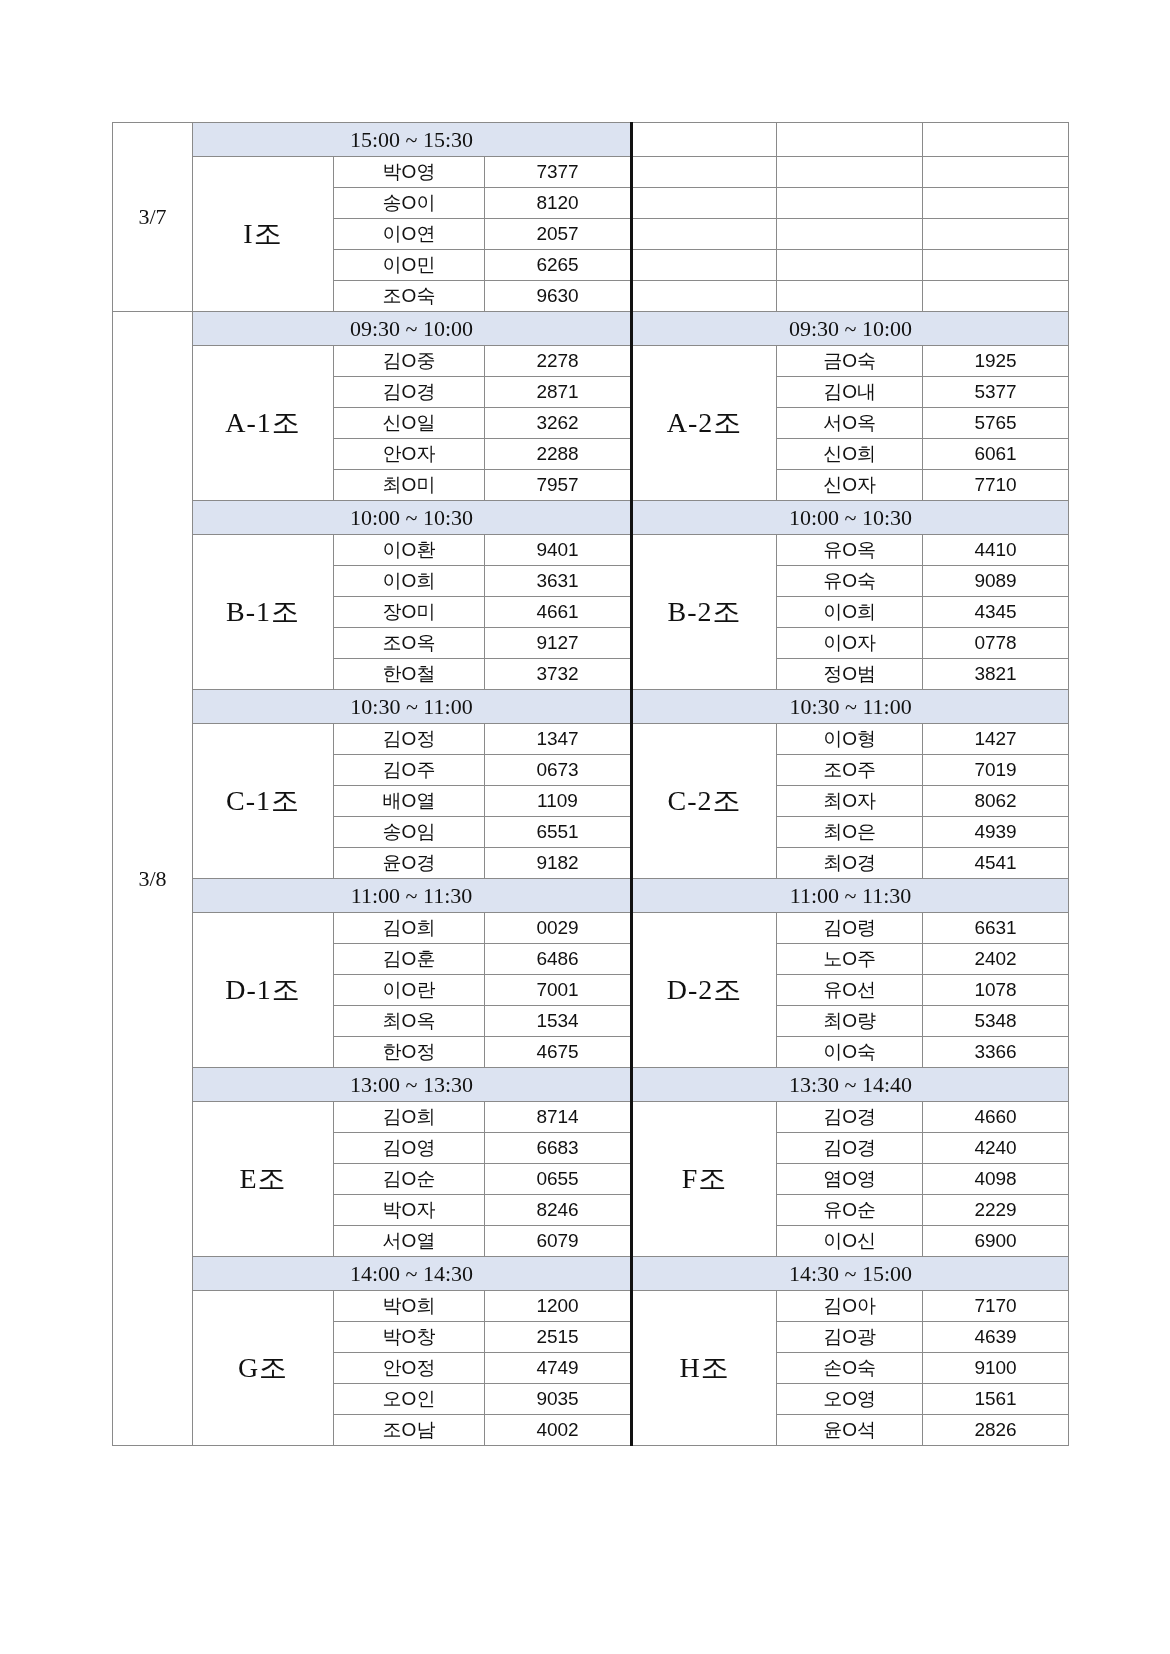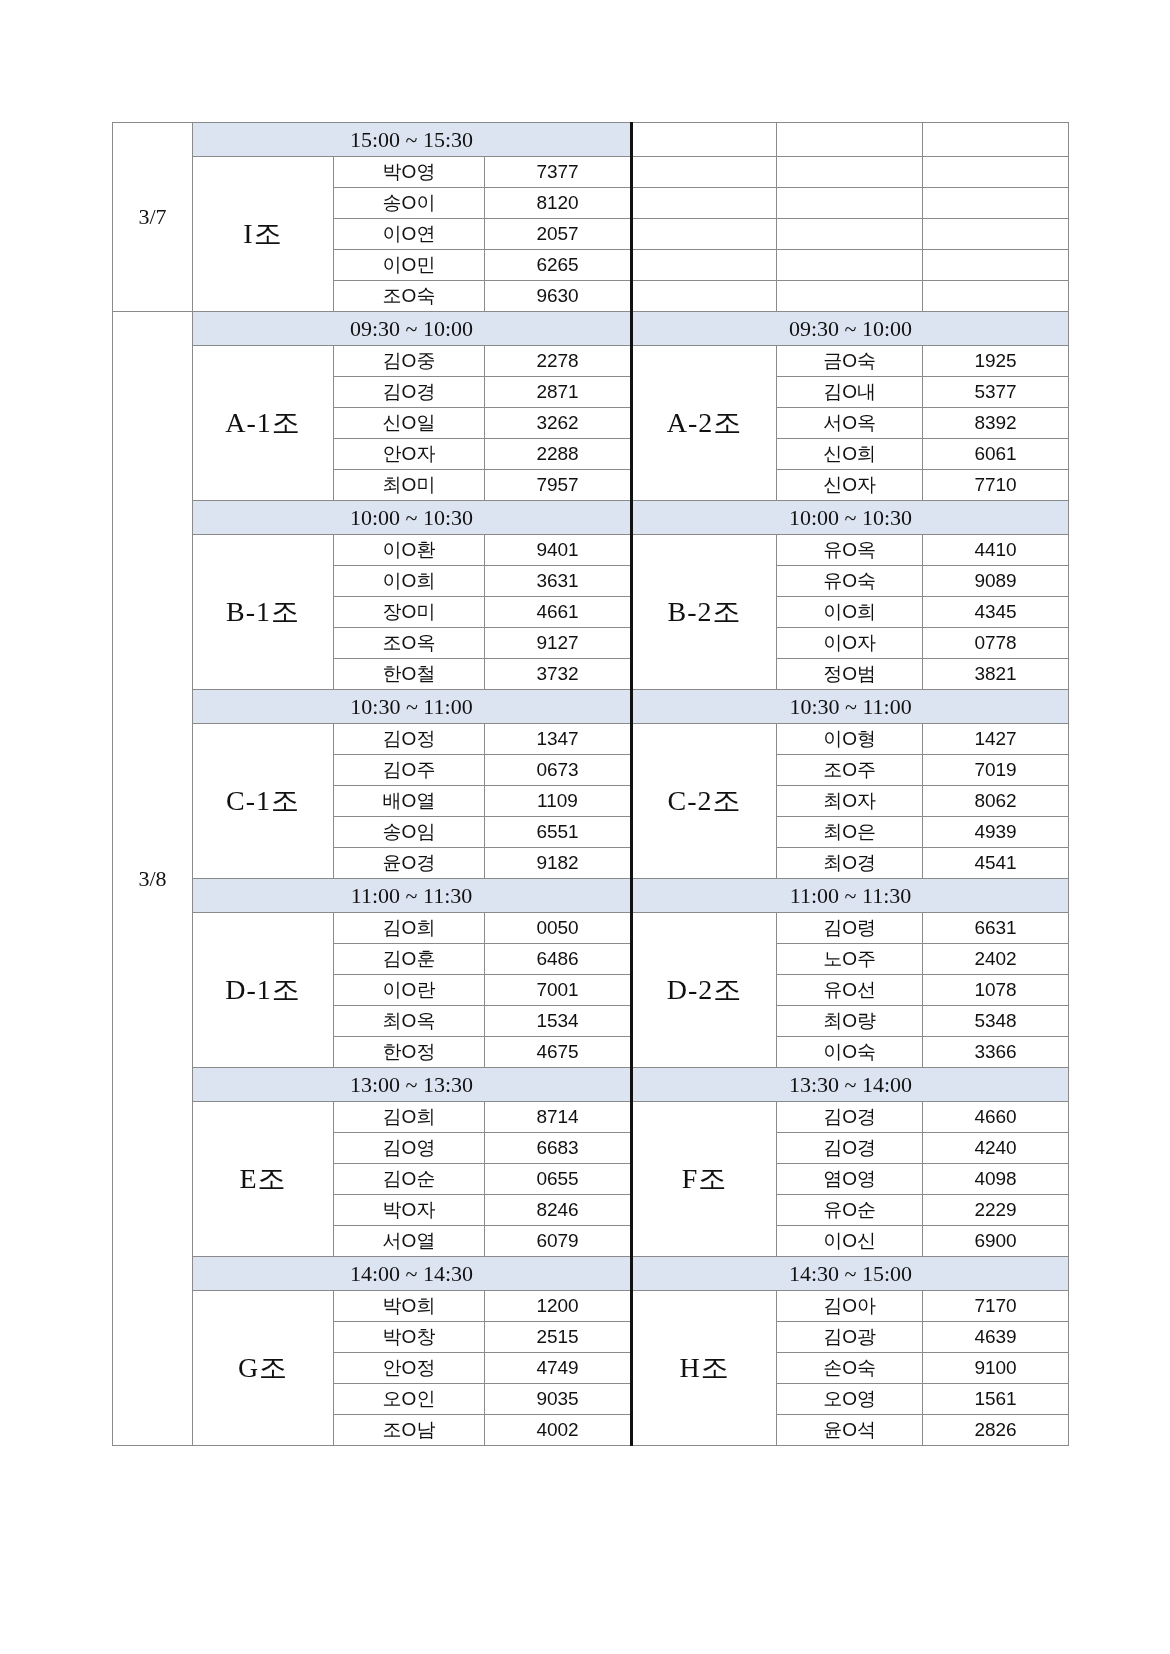--- a/index.html
+++ b/index.html
@@ -96,21 +96,21 @@
         <tr>
           <td class="name">김O경</td>
           <td class="num split">2871</td>
           <td class="name">김O내</td>
           <td class="num">5377</td>
         </tr>
         <tr>
           <td class="name">신O일</td>
           <td class="num split">3262</td>
           <td class="name">서O옥</td>
-          <td class="num">8392</td>
+          <td class="num">5765</td>
         </tr>
         <tr>
           <td class="name">안O자</td>
           <td class="num split">2288</td>
           <td class="name">신O희</td>
           <td class="num">6061</td>
         </tr>
         <tr>
           <td class="name">최O미</td>
           <td class="num split">7957</td>
@@ -189,21 +189,21 @@
           <td class="name">최O경</td>
           <td class="num">4541</td>
         </tr>
         <tr>
           <td class="time split" colspan="3">11:00 ~ 11:30</td>
           <td class="time" colspan="3">11:00 ~ 11:30</td>
         </tr>
         <tr>
           <td class="grp" rowspan="5">D-1조</td>
           <td class="name">김O희</td>
-          <td class="num split">0050</td>
+          <td class="num split">0029</td>
           <td class="grp" rowspan="5">D-2조</td>
           <td class="name">김O령</td>
           <td class="num">6631</td>
         </tr>
         <tr>
           <td class="name">김O훈</td>
           <td class="num split">6486</td>
           <td class="name">노O주</td>
           <td class="num">2402</td>
         </tr>
@@ -220,21 +220,21 @@
           <td class="num">5348</td>
         </tr>
         <tr>
           <td class="name">한O정</td>
           <td class="num split">4675</td>
           <td class="name">이O숙</td>
           <td class="num">3366</td>
         </tr>
         <tr>
           <td class="time split" colspan="3">13:00 ~ 13:30</td>
-          <td class="time" colspan="3">13:30 ~ 14:00</td>
+          <td class="time" colspan="3">13:30 ~ 14:40</td>
         </tr>
         <tr>
           <td class="grp" rowspan="5">E조</td>
           <td class="name">김O희</td>
           <td class="num split">8714</td>
           <td class="grp" rowspan="5">F조</td>
           <td class="name">김O경</td>
           <td class="num">4660</td>
         </tr>
         <tr>

